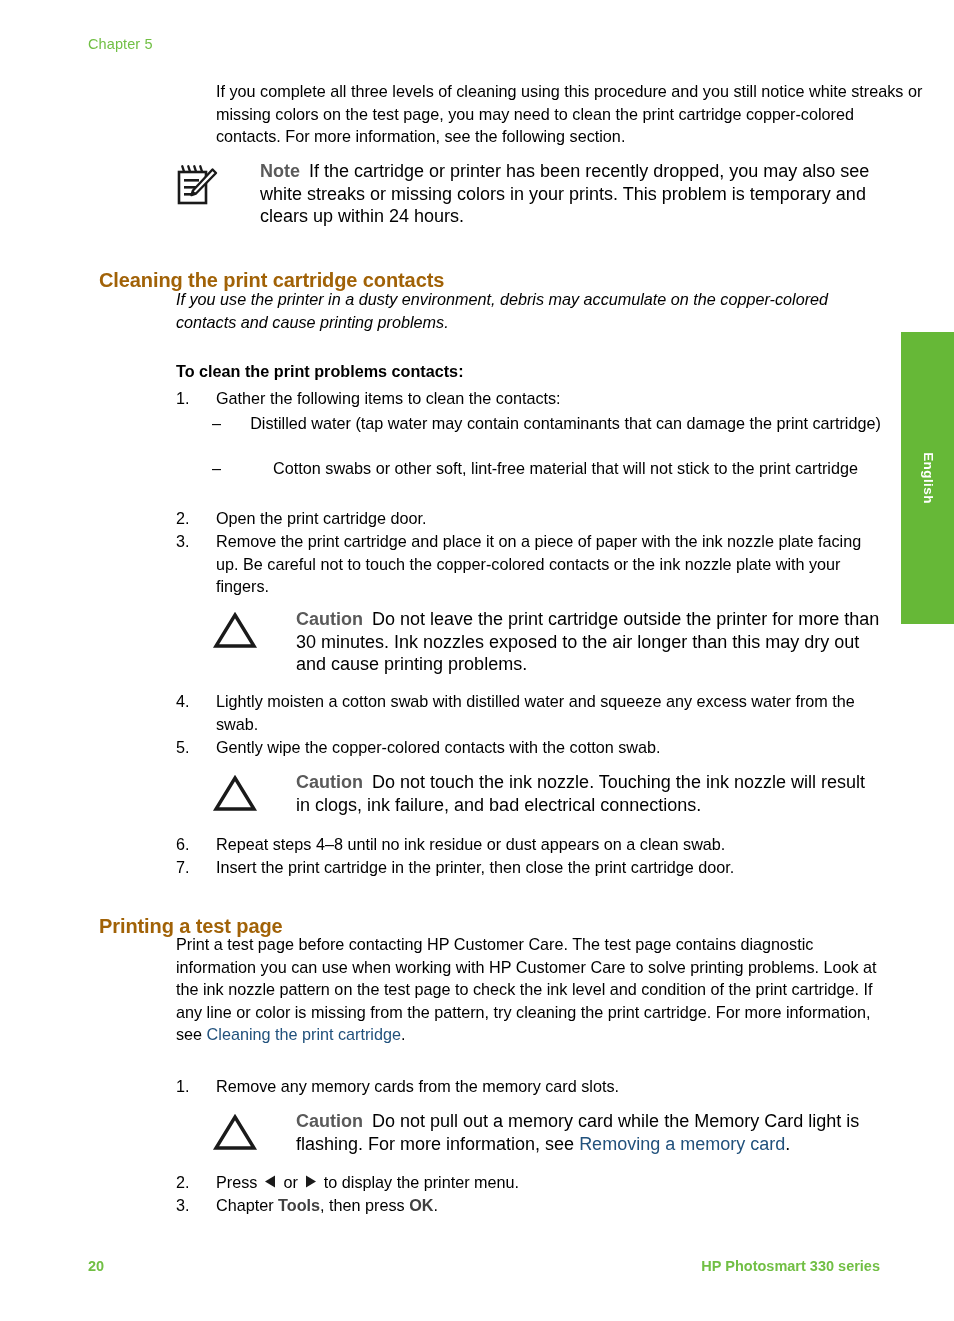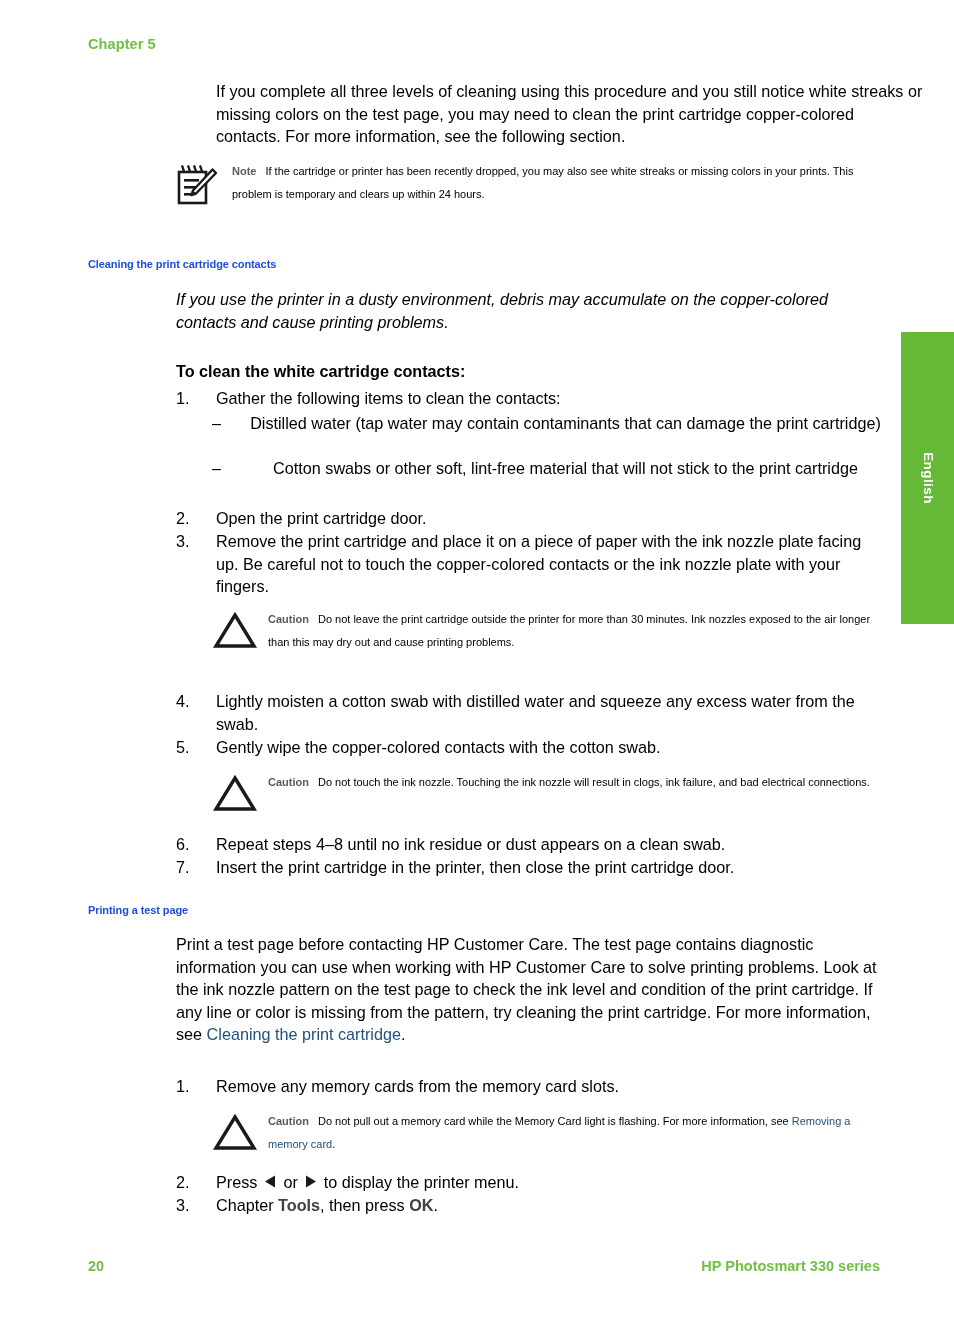--- a/index.html
+++ b/index.html
@@ -20,21 +20,20 @@
   }
 
   
   .chapter-label {
     position: absolute;
     left: 88px;
     top: 36px;
     font-size: 14.5px;
     color: #71BF44;
     letter-spacing: 0.1px;
-    font-weight: bold;
   }
 
   
   .lang-tab {
     position: absolute;
     left: 901px;
     top: 332px;
     width: 53px;
     height: 292px;
     background: #66B837;
@@ -45,24 +44,24 @@
     top: 50%;
     transform: translate(-50%, -50%) rotate(90deg);
     white-space: nowrap;
     color: #ffffff;
     font-size: 13.5px;
     font-weight: bold;
     letter-spacing: 0.4px;
   }
 
   .h2 {
-    font-size: 11px;
-    font-weight: bold;
-    color: #1d4ed8;
-    margin: 0;
+    font-size: 20px;
+    font-weight: bold;
+    color: #a16207;
+    margin: 11px;
     padding: 0;
     letter-spacing: -0.1px;
   }
   .h2-wrap { position: absolute; left: 88px; }
 
   .body-col {
     position: absolute;
     left: 176px;
     width: 707px;
     font-size: 16.2px;
@@ -98,22 +97,23 @@
   .dash-mark {
     width: 36px;
     flex: 0 0 36px;
   }
   .dash-body { flex: 1 1 auto; text-align: center; }
 
   
   .admon {
     position: absolute;
     display: flex;
-    font-size: 11px;
+    font-size: 18px;
     line-height: 22.5px;
+    gap: 28px;
   }
   .admon-icon {
     flex: 0 0 auto;
     width: 56px;
     display: flex;
     align-items: flex-start;
     justify-content: flex-start;
     padding-top: 2px;
   }
   .admon-body { flex: 1 1 auto; }
@@ -189,21 +189,21 @@
     </div>
   </div>
 
   <div class="h2-wrap" style="top:258px;">
     <h2 class="h2">Cleaning the print cartridge contacts</h2>
   </div>
 
   <div class="body-col" style="top:288px;font-style:italic;">If you use the printer in a dusty environment, debris may accumulate on the copper-colored contacts and cause printing problems.</div>
 
   <div class="body-col" style="top:360px;">
-    <div class="h3">To clean the white cartridge contacts:</div>
+    <div class="h3">To clean the print problems contacts:</div>
   </div>
 
   <div class="step" style="left:176px; top:387px; width:707px;">
     <div class="step-num">1.</div>
     <div class="step-body">Gather the following items to clean the contacts:</div>
   </div>
 
   <div class="dash-item" style="left:212px; top:412px; width:671px;">
     <div class="dash-mark">–</div>
     <div class="dash-body">Distilled water (tap water may contain contaminants that can damage the print cartridge)</div>

